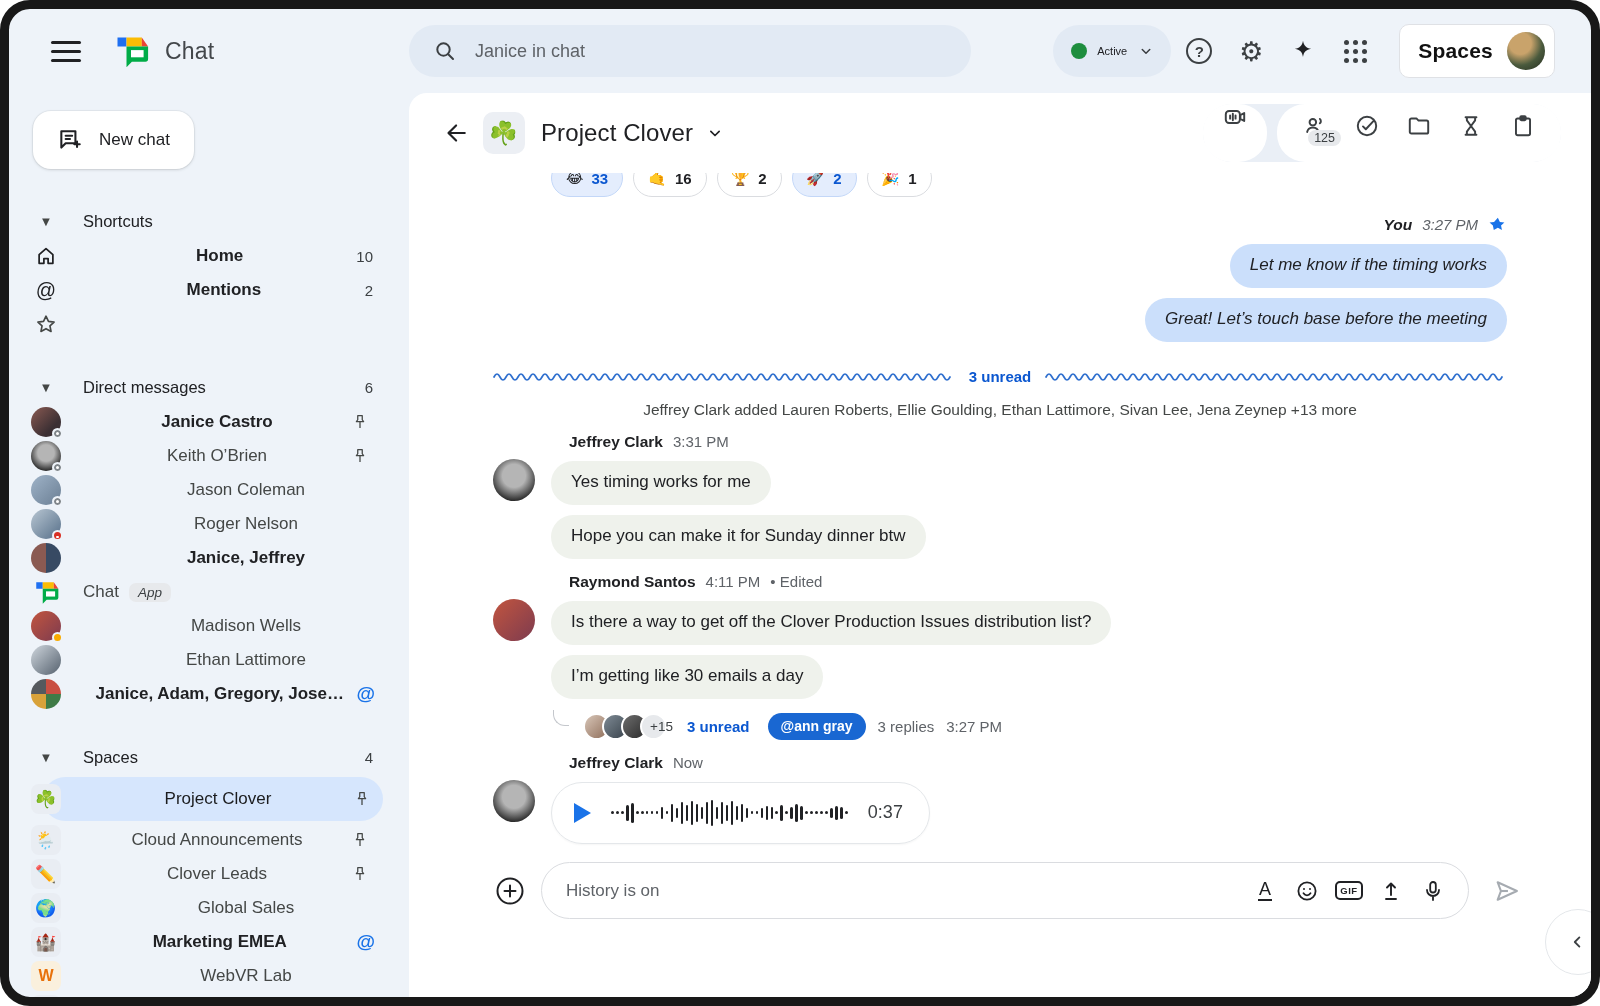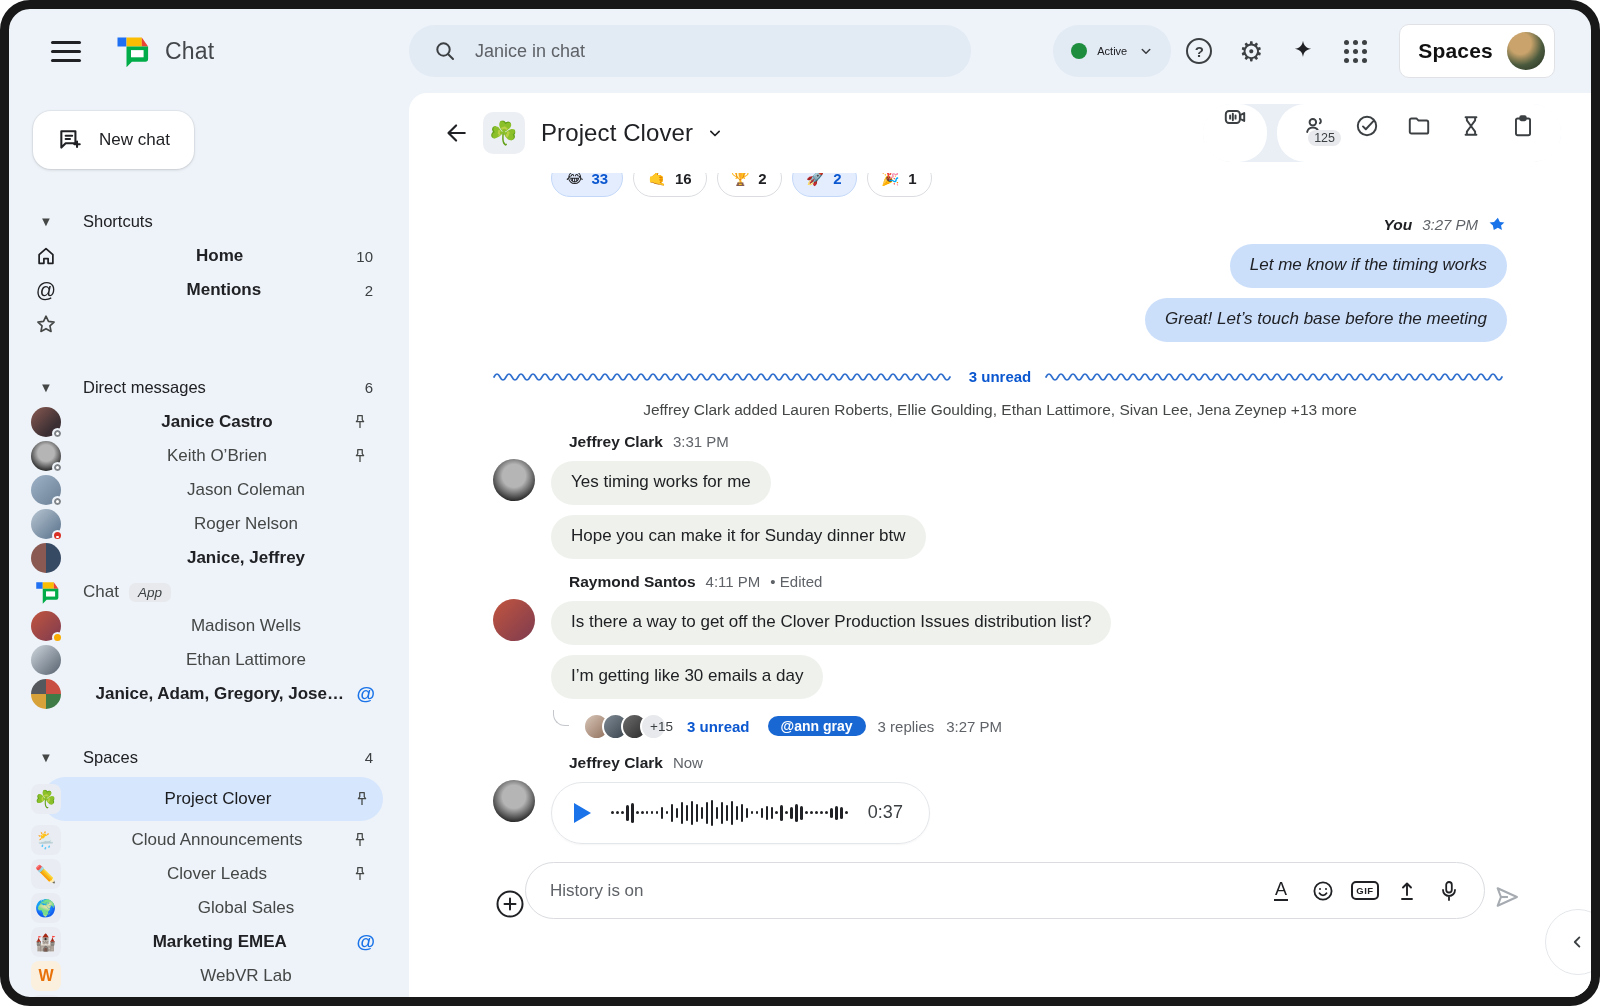--- a/index.html
+++ b/index.html
@@ -103,30 +103,30 @@
   .avatar42 { width:42px; height:42px; border-radius:50%; flex:none; margin-top:26px; }
   .msg .meta { margin-left:18px; }
   .thread-row { display:flex; align-items:center; gap:12px; margin:14px 0 2px 60px; }
   .connector { width:16px; height:16px; border-left:1.6px solid #c4c7cc; border-bottom:1.6px solid #c4c7cc; border-bottom-left-radius:12px; margin:-8px 2px 8px 0; }
   .mini-avs { display:flex; }
   .mini-avs span { width:27px; height:27px; border-radius:50%; border:2px solid #fff; margin-left:-8px; }
   .mini-avs span:first-child { margin-left:0; }
   .mav1{background:linear-gradient(135deg,#d8c6b8,#8f6e5a);} .mav2{background:linear-gradient(135deg,#7e8a94,#39434c);} .mav3{background:linear-gradient(135deg,#6d6d6d,#2c2c2c);}
   .more-chip { background:#e7e9ec; border-radius:14px; height:27px; display:flex; align-items:center; padding:0 8px; font-size:13.5px; color:#3c4043; margin-left:-8px; border:2px solid #fff; }
   .t-unread { color:#0b57d0; font-weight:700; font-size:15px; margin-left:8px; }
-  .mention-chip { background:#1967d2; color:#fff; font-weight:700; font-size:14px; height:20px; display:flex; align-items:center; padding:0 13px; border-radius:15px; margin-left:6px; cursor:pointer; }
+  .mention-chip { background:#1967d2; color:#fff; font-weight:700; font-size:14px; height:27px; display:flex; align-items:center; padding:0 13px; border-radius:15px; margin-left:6px; cursor:pointer; }
   .t-dim { color:#5f6368; font-size:15px; }
   .voice-pill { margin-top:10px; display:flex; align-items:center; gap:20px; border:1px solid #e4e7ea; border-radius:32px; height:62px; padding:0 26px 0 22px; width:fit-content; box-shadow:0 1px 2px rgba(0,0,0,.04); cursor:default; }
   .play-tri { width:0; height:0; border-left:17px solid #1a73e8; border-top:10px solid transparent; border-bottom:10px solid transparent; cursor:pointer; }
   .waveform { display:flex; align-items:center; gap:2.4px; height:30px; }
   .waveform i { width:2.6px; border-radius:2px; background:#202124; display:block; }
   .duration { font-size:18px; color:#3c4043; }
 
   
-  .composer { flex:none; display:flex; align-items:flex-end; gap:0; margin:16px 62px 0 86px; }
+  .composer { flex:none; display:flex; align-items:center; gap:16px; margin:16px 62px 0 86px; }
   .plus-btn { width:30px; height:30px; flex:none; cursor:pointer; }
   .input-pill { flex:1; height:57px; border:1px solid #dadce0; border-radius:29px; background:#fff; display:flex; align-items:center; padding:0 14px 0 24px; }
   .input-ph { flex:1; color:#5f6368; font-size:17px; }
   .in-ic { width:42px; height:42px; display:flex; align-items:center; justify-content:center; color:#202124; cursor:pointer; }
   .fmt-a { font-size:18px; font-weight:500; border-bottom:2.4px solid #202124; line-height:1.05; padding:0 1px 1px; }
   .gif-box { border:2px solid #202124; border-radius:5px; font-size:9.5px; font-weight:700; padding:2px 3px; letter-spacing:.5px; }
   .send-btn { width:44px; height:44px; display:flex; align-items:center; justify-content:center; color:#a6abb1; cursor:pointer; }
   .bottom-space { height:78px; flex:none; }
 
   .panel-toggle { position:absolute; right:-20px; bottom:22px; width:66px; height:66px; border-radius:50%; background:#fff; border:1px solid #e4e7ea; display:flex; align-items:center; justify-content:center; color:#3c4043; cursor:pointer; }

